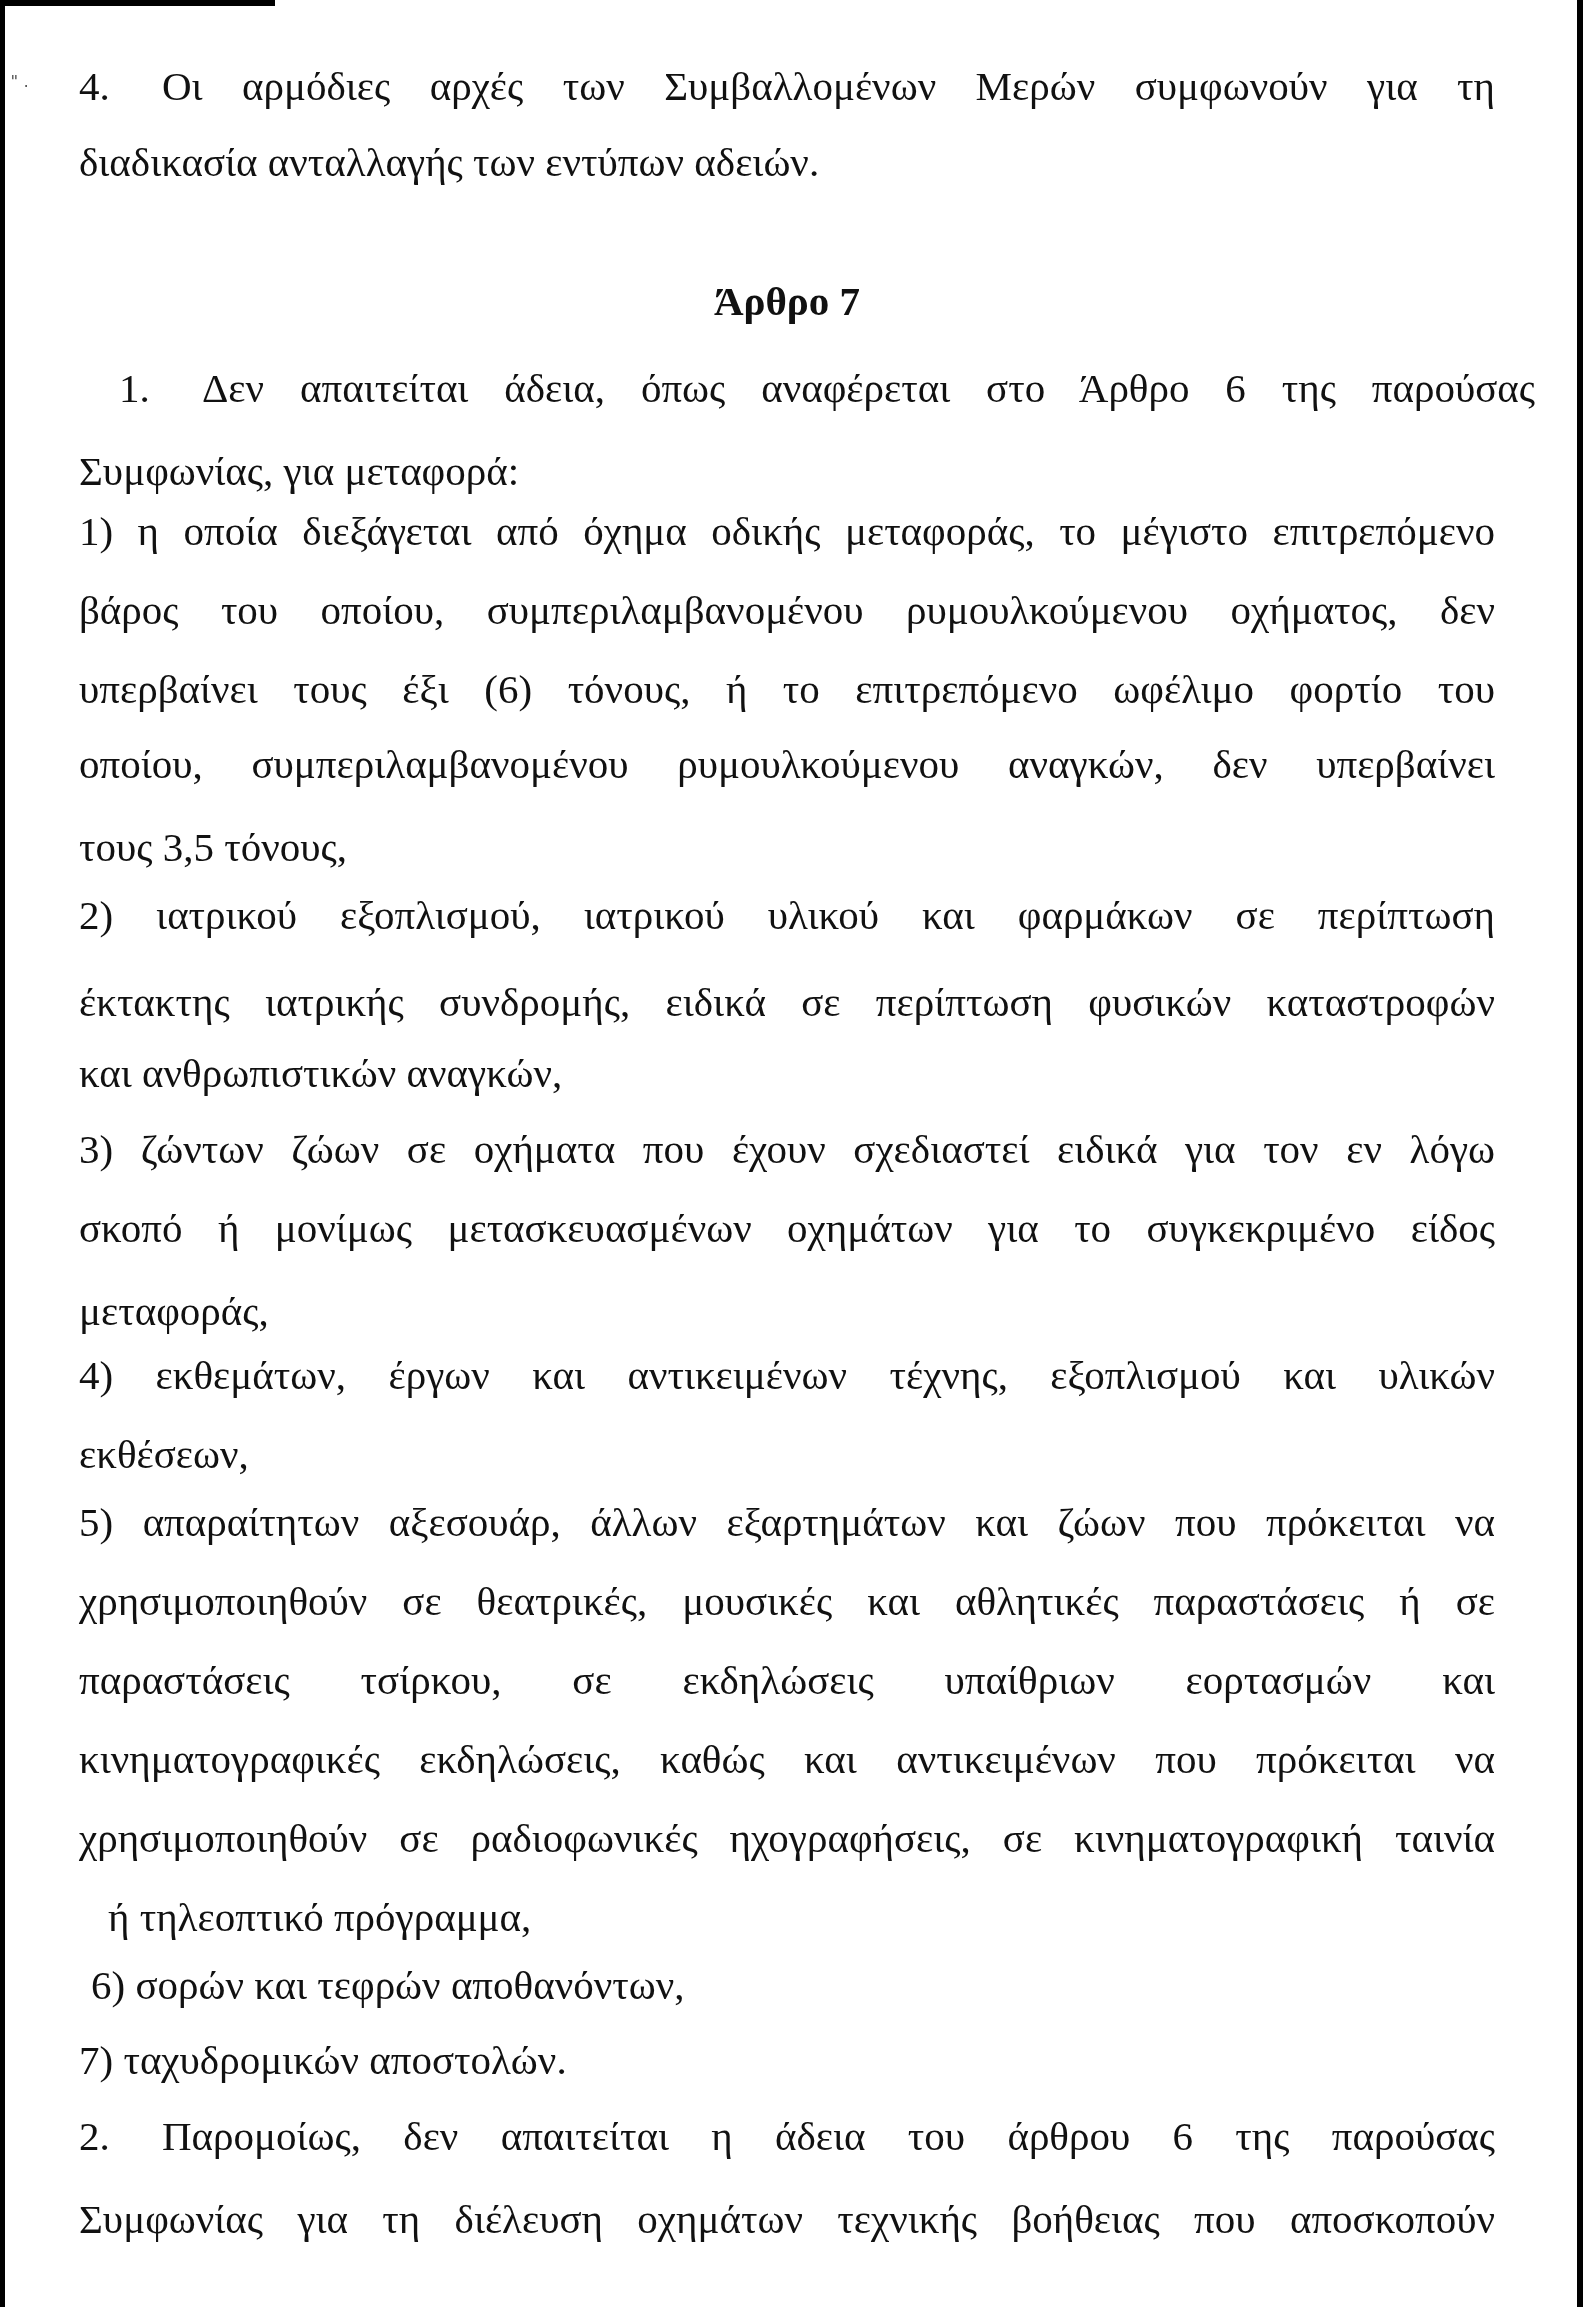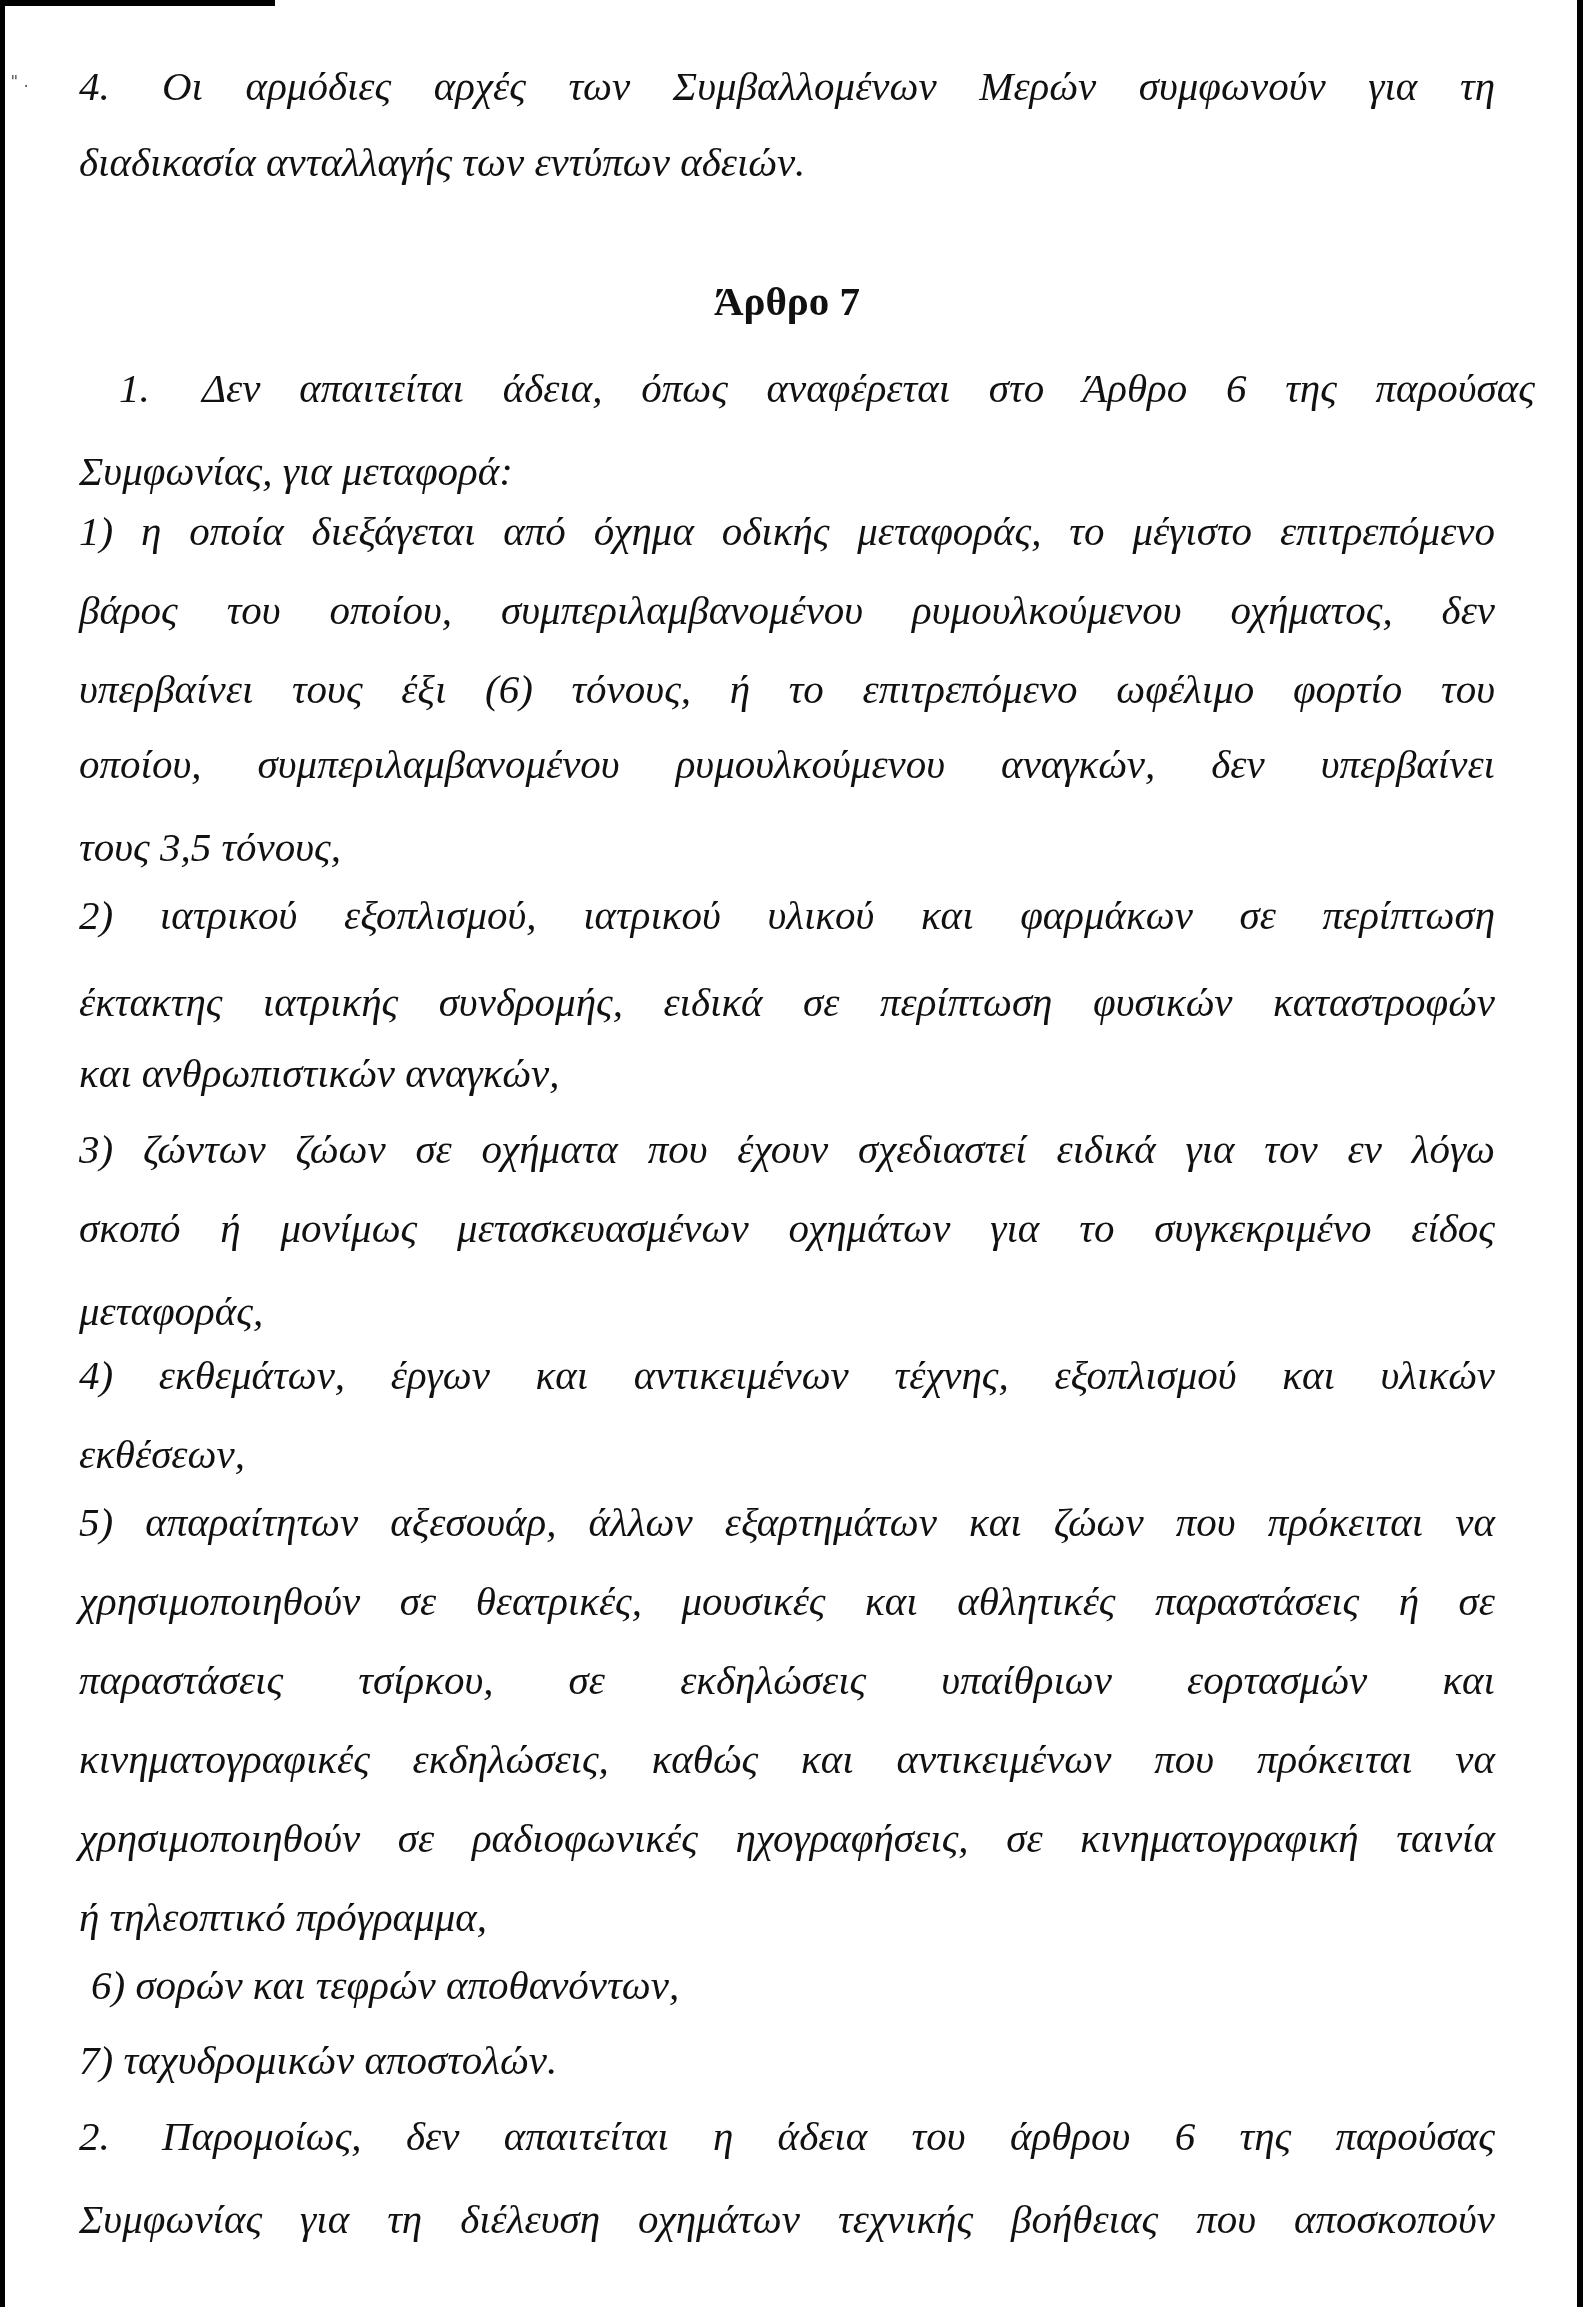--- a/index.html
+++ b/index.html
@@ -45,21 +45,20 @@
     top: 0;
     width: 1416px;
   }
   .line {
     position: absolute;
     left: 0;
     width: 1416px;
     font-size: 41px;
     line-height: 53px;
     white-space: nowrap;
-    font-style: italic;
   }
   .justify {
     text-align: justify;
     text-align-last: justify;
   }
   .heading {
     position: absolute;
     left: 0;
     width: 1416px;
     text-align: center;
@@ -117,21 +116,21 @@
   <div class="line" style="top:1285px;">μεταφοράς,</div>
 
   <div class="line justify" style="top:1349px;">4) εκθεμάτων, έργων και αντικειμένων τέχνης, εξοπλισμού και υλικών</div>
   <div class="line" style="top:1428px;">εκθέσεων,</div>
 
   <div class="line justify" style="top:1496px;">5) απαραίτητων αξεσουάρ, άλλων εξαρτημάτων και ζώων που πρόκειται να</div>
   <div class="line justify" style="top:1575px;">χρησιμοποιηθούν σε θεατρικές, μουσικές και αθλητικές παραστάσεις ή σε</div>
   <div class="line justify" style="top:1654px;">παραστάσεις τσίρκου, σε εκδηλώσεις υπαίθριων εορτασμών και</div>
   <div class="line justify" style="top:1733px;">κινηματογραφικές εκδηλώσεις, καθώς και αντικειμένων που πρόκειται να</div>
   <div class="line justify" style="top:1812px;">χρησιμοποιηθούν σε ραδιοφωνικές ηχογραφήσεις, σε κινηματογραφική ταινία</div>
-  <div class="line" style="top:1891px;">ή τηλεοπτικό πρόγραμμα,</div>
+  <div class="line" style="top:1891px;margin-left:29px;">ή τηλεοπτικό πρόγραμμα,</div>
 
   <div class="line" style="top:1959px;margin-left:12px;">6) σορών και τεφρών αποθανόντων,</div>
 
   <div class="line" style="top:2034px;">7) ταχυδρομικών αποστολών.</div>
 
   <div class="line justify" style="top:2110px;">
     <span class="num">2.</span><span>Παρομοίως, δεν απαιτείται η άδεια του άρθρου 6 της παρούσας</span>
   </div>
   <div class="line justify" style="top:2193px;">Συμφωνίας για τη διέλευση οχημάτων τεχνικής βοήθειας που αποσκοπούν</div>
 

